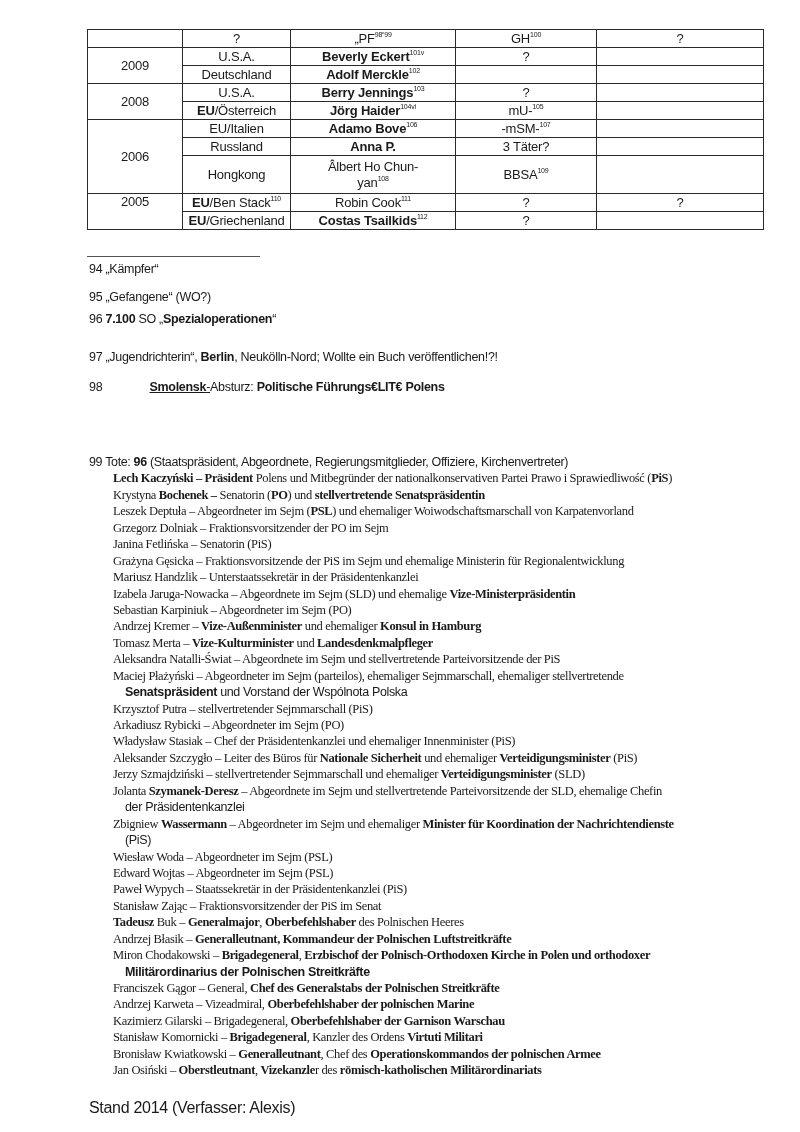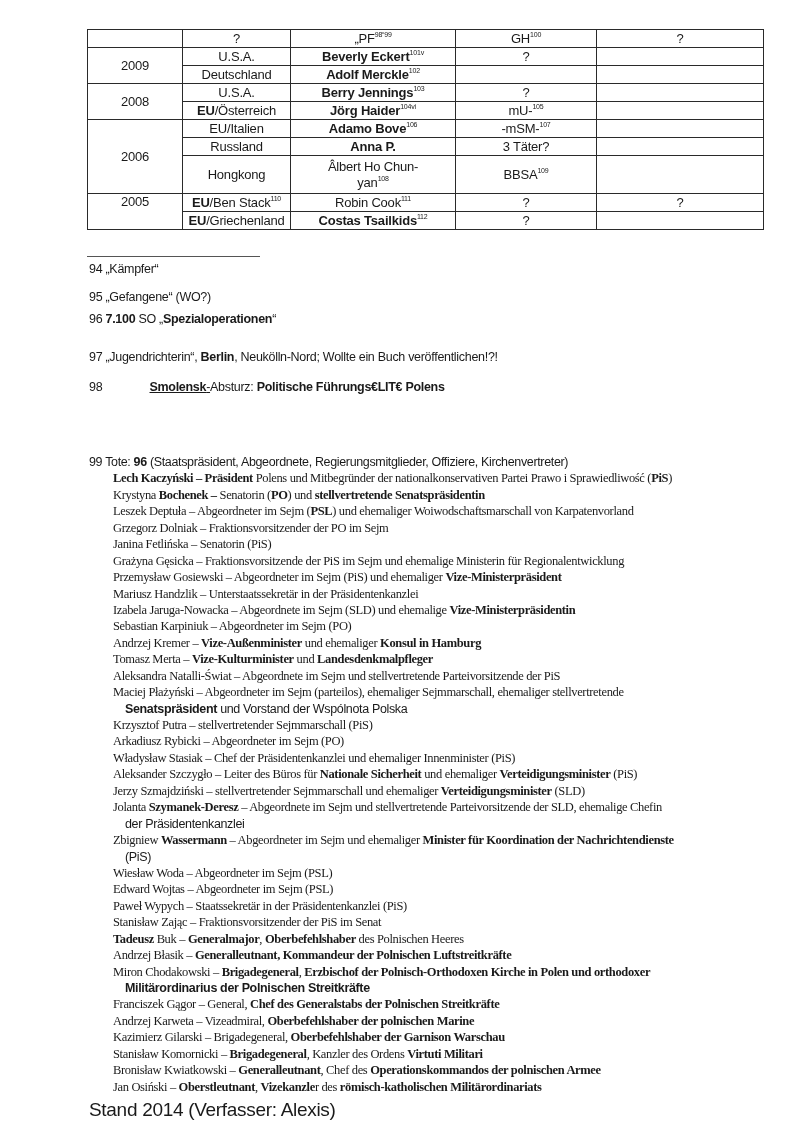--- a/index.html
+++ b/index.html
@@ -27,21 +27,21 @@
   table.main col.c5 { width: 167px; }
   sup { font-size: 7px; vertical-align: 6px; line-height: 0; }
   b { font-weight: bold; }
   .sep { position: absolute; left: 87px; top: 256px; width: 173px; height: 1px; background: #555; }
   .fn { position: absolute; left: 89px; font-size: 12.5px; letter-spacing: -0.3px; white-space: nowrap; }
   .fn u { text-decoration: underline; margin-left: 44px; }
   .list { position: absolute; left: 89px; top: 409px; font-size: 12.5px; letter-spacing: -0.35px; margin-top: 45px; }
   .list .line { height: 16.45px; line-height: 16.45px; white-space: nowrap; }
   .list .ind { padding-left: 24px; font-family: Liberation Serif, serif; }
   .list .ind2 { padding-left: 36px; }
-  .footer { position: absolute; left: 89px; top: 1099px; font-size: 19px; letter-spacing: -0.3px; }
+  .footer { position: absolute; left: 89px; top: 1099px; font-size: 16px; letter-spacing: -0.3px; }
 </style>
 </head>
 <body>
 
 <div class="page">
 
   <table class="main">
     <colgroup>
         <col class="c1">
         <col class="c2">
@@ -144,21 +144,20 @@
     <div class="line">
       <span>99</span> <span>Tote: </span><b>96</b><span> (Staatspräsident, Abgeordnete, Regierungsmitglieder,  Offiziere, Kirchenvertreter)</span>
     </div>
     <div id="victim-list">
         <div class="line ind"><b>Lech Kaczyński – Präsident</b><span> Polens und Mitbegründer der nationalkonservativen Partei Prawo i Sprawiedliwość (</span><b>PiS</b><span>)</span></div>
         <div class="line ind"><span>Krystyna </span><b>Bochenek –</b><span> Senatorin (</span><b>PO</b><span>) und </span><b>stellvertretende Senatspräsidentin</b></div>
         <div class="line ind"><span>Leszek Deptuła – Abgeordneter im Sejm (</span><b>PSL</b><span>) und ehemaliger Woiwodschaftsmarschall von Karpatenvorland</span></div>
         <div class="line ind"><span>Grzegorz Dolniak – Fraktionsvorsitzender der PO im Sejm</span></div>
         <div class="line ind"><span>Janina Fetlińska – Senatorin (PiS)</span></div>
         <div class="line ind"><span>Grażyna Gęsicka – Fraktionsvorsitzende der PiS im Sejm und ehemalige Ministerin für Regionalentwicklung</span></div>
-        <div class="line ind"><span>Przemysław Gosiewski – Abgeordneter im Sejm (PiS) und ehemaliger </span><b>Vize-Ministerpräsident</b></div>
         <div class="line ind"><span>Mariusz Handzlik – Unterstaatssekretär in der Präsidentenkanzlei</span></div>
         <div class="line ind"><span>Izabela Jaruga-Nowacka – Abgeordnete im Sejm (SLD) und ehemalige </span><b>Vize-Ministerpräsidentin</b></div>
         <div class="line ind"><span>Sebastian Karpiniuk – Abgeordneter im Sejm (PO)</span></div>
         <div class="line ind"><span>Andrzej Kremer – </span><b>Vize-Außenminister</b><span> und ehemaliger </span><b>Konsul in Hamburg</b></div>
         <div class="line ind"><span>Tomasz Merta – </span><b>Vize-Kulturminister</b><span> und </span><b>Landesdenkmalpfleger</b></div>
         <div class="line ind"><span>Aleksandra Natalli-Świat – Abgeordnete im Sejm und stellvertretende Parteivorsitzende der PiS</span></div>
         <div class="line ind"><span>Maciej Płażyński – Abgeordneter im Sejm (parteilos), ehemaliger Sejmmarschall, ehemaliger stellvertretende</span></div>
         <div class="line ind2"><b>Senatspräsident</b><span> und Vorstand der Wspólnota Polska</span></div>
         <div class="line ind"><span>Krzysztof Putra – stellvertretender Sejmmarschall (PiS)</span></div>
         <div class="line ind"><span>Arkadiusz Rybicki – Abgeordneter im Sejm (PO)</span></div>

